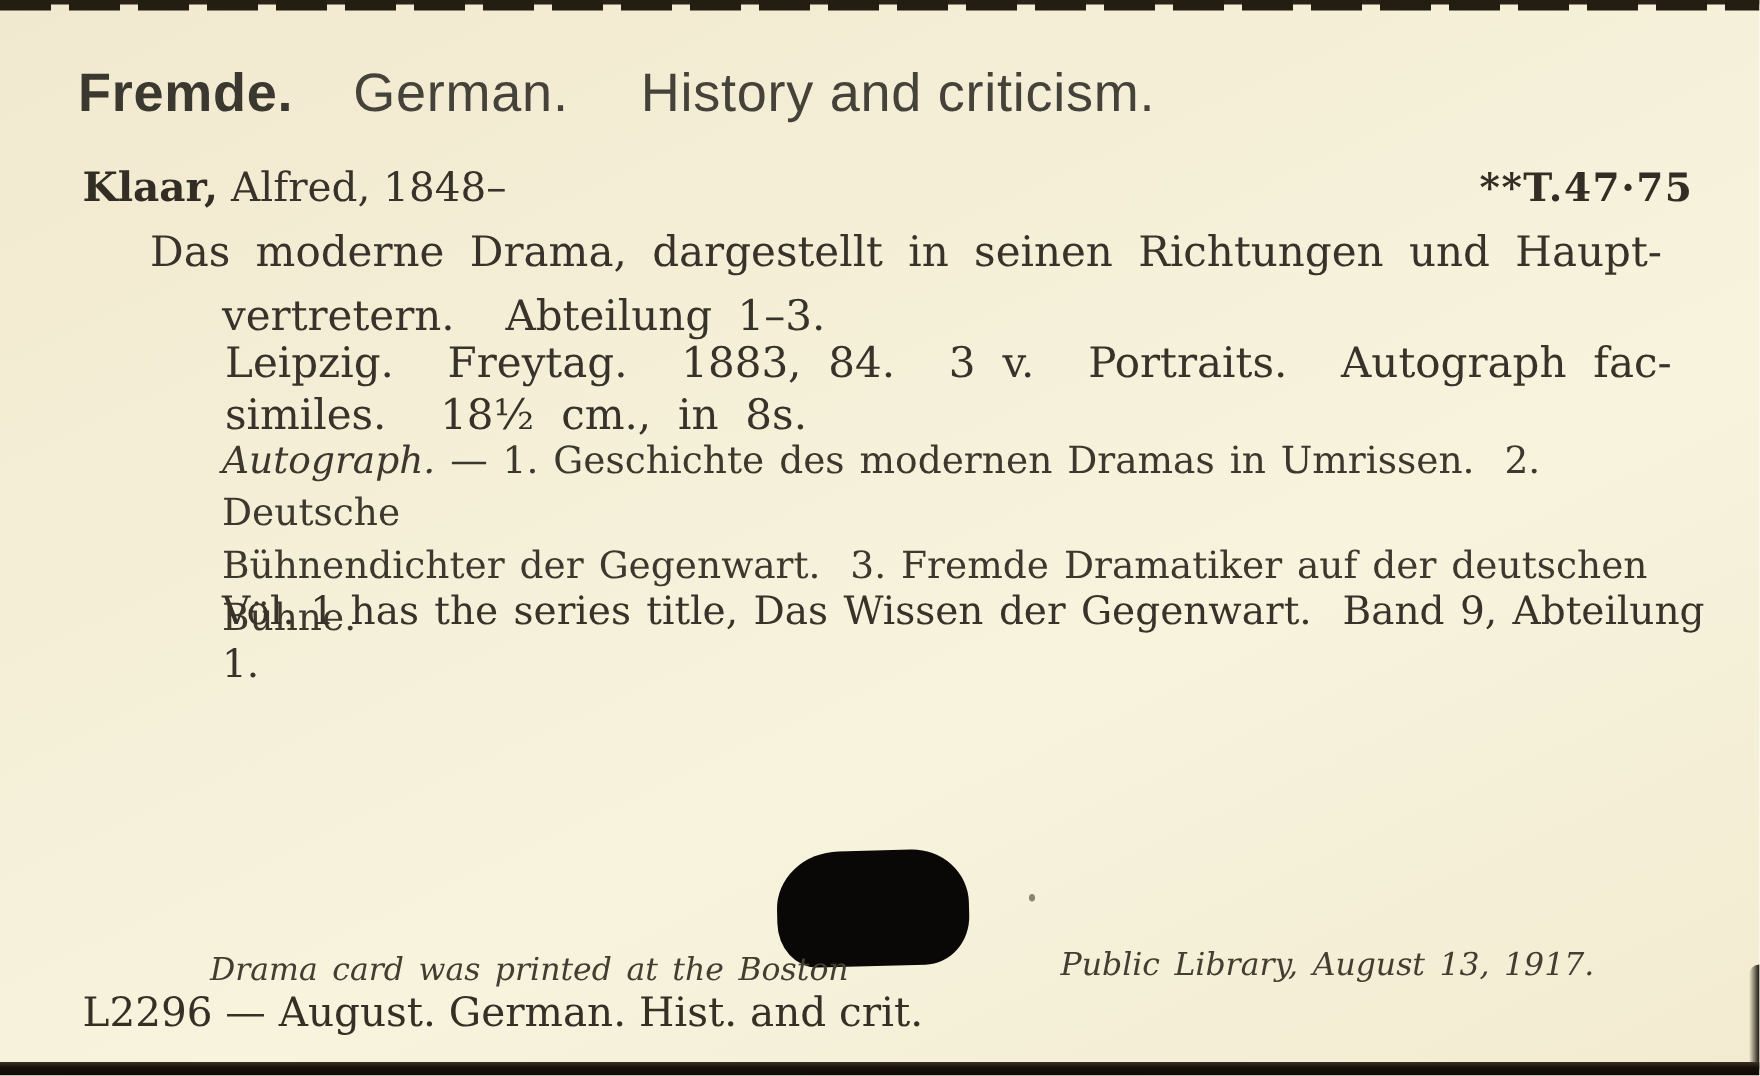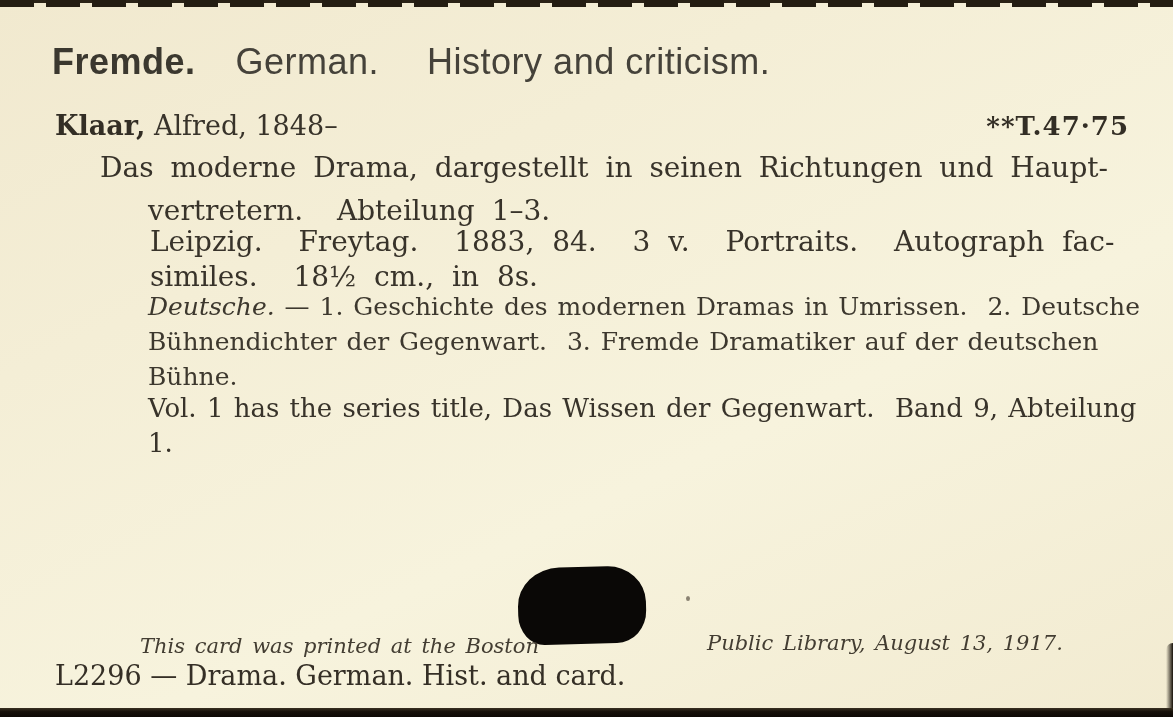--- a/index.html
+++ b/index.html
@@ -112,31 +112,31 @@
     <span><span class="author-bold">Klaar,</span><span> Alfred, 1848–</span></span>
     <span class="call-number">**T.47·75</span>
   </div>
 
   <div class="title-block prewrap">Das moderne Drama, dargestellt in seinen Richtungen und Haupt-
 vertretern.  Abteilung 1–3.</div>
 
   <div class="imprint-block prewrap">Leipzig.  Freytag.  1883, 84.  3 v.  Portraits.  Autograph fac-
 similes.  18½ cm., in 8s.</div>
 
-  <div class="contents-block"><span class="contents-label">Deutsche.</span><span class="prewrap"> — 1. Geschichte des modernen Dramas in Umrissen.  2. Deutsche
+  <div class="contents-block"><span class="contents-label">Autograph.</span><span class="prewrap"> — 1. Geschichte des modernen Dramas in Umrissen.  2. Deutsche
 Bühnendichter der Gegenwart.  3. Fremde Dramatiker auf der deutschen
 Bühne.</span></div>
 
   <div class="note-block prewrap">Vol. 1 has the series title, Das Wissen der Gegenwart.  Band 9, Abteilung
 1.</div>
 
   <div class="ink-blot"></div>
   <div class="paper-speck"></div>
 
-  <div class="printed-note-left">This card was printed at the Boston</div>
+  <div class="printed-note-left">Drama card was printed at the Boston</div>
   <div class="printed-note-right">Public Library, August 13, 1917.</div>
 
-  <div class="footer-line">L2296 — Drama. German. Hist. and card.</div>
+  <div class="footer-line">L2296 — August. German. Hist. and crit.</div>
 
   <div class="edge-right-bottom"></div>
   <div class="edge-bottom"></div>
 
 </div>
 
 </body></html>

